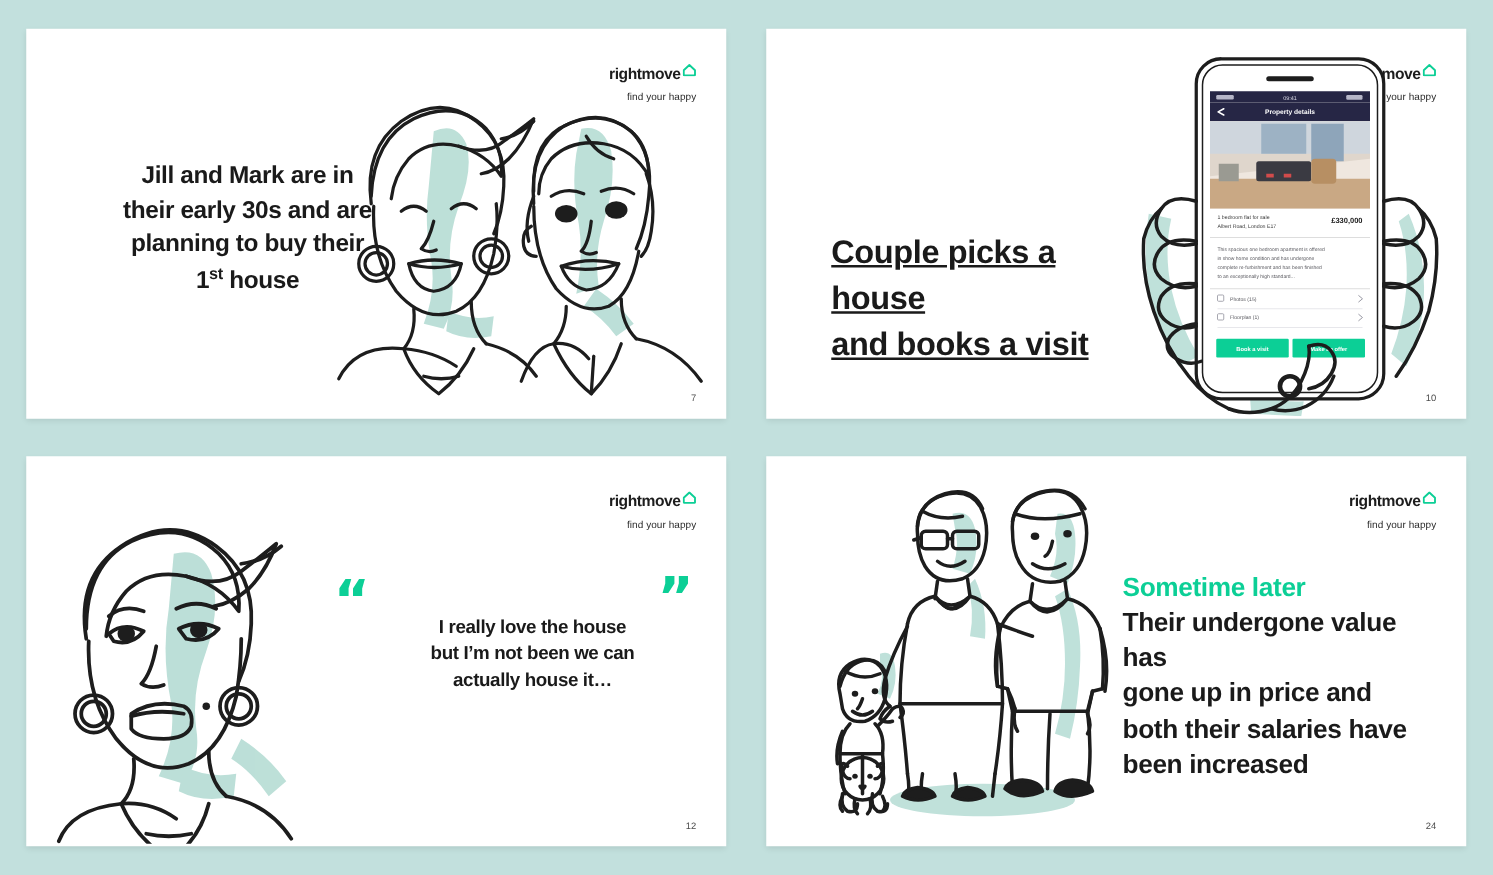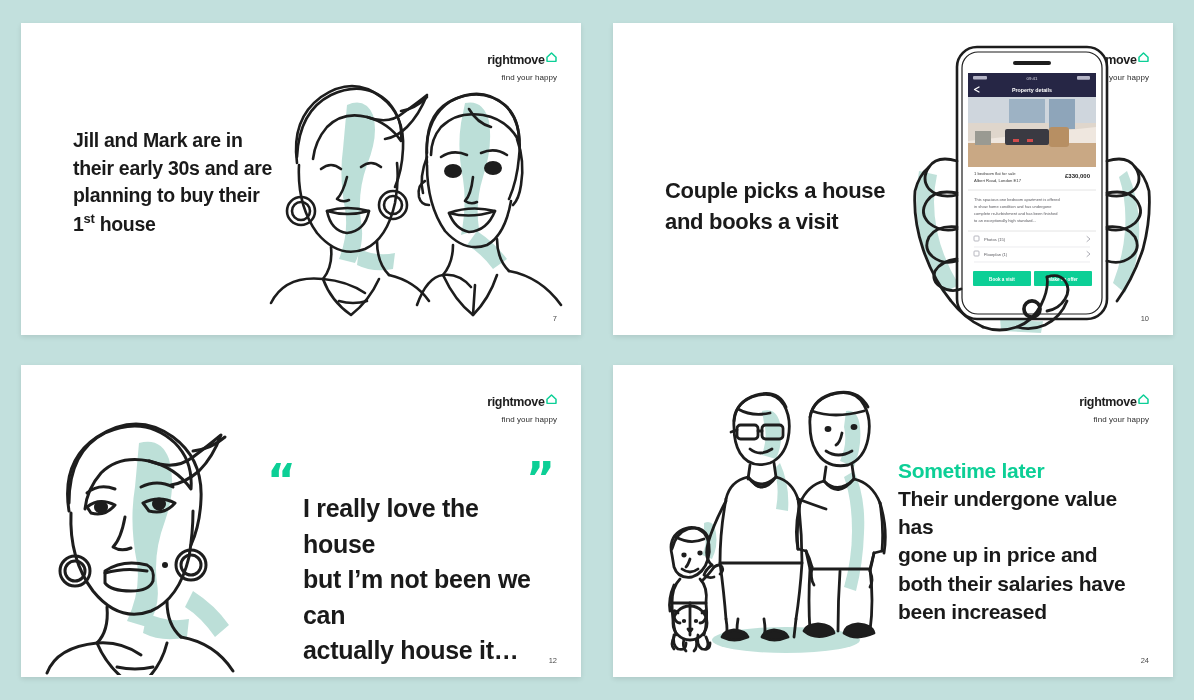--- a/index.html
+++ b/index.html
@@ -55,46 +55,47 @@
     font-size: 7.5px;
     color: #4a4a4a;
   }
   
   .headline {
     position: absolute;
     font-weight: bold;
     color: #1a1a1a;
     letter-spacing: -0.3px;
   }
-  .s1 .headline { left: 52px; top: 104px; width: 250px; font-size: 19.5px; line-height: 1.42; }
+  .s1 .headline { left: 52px; top: 104px; width: 250px; font-size: 19.5px; line-height: 1.42; text-align: center; }
   .s1 .headline sup { font-size: 13px; vertical-align: super; }
-  .s2 .headline { left: 52px; top: 152px; width: 250px; font-size: 22px; line-height: 1.42; }
+  .s2 .headline { left: 52px; top: 160px; width: 250px; font-size: 26px; line-height: 1.42; text-decoration: underline; }
   .s4 .headline { left: 285px; top: 92px; width: 245px; font-size: 21px; line-height: 1.34; }
   .s4 .kicker { color: #0ccf96; display: block; }
   
   .quote-wrap { position: absolute; left: 240px; top: 100px; width: 300px; }
   .qmark {
     position: absolute;
     font-family: "DejaVu Sans", sans-serif;
     font-weight: bold;
     color: #0ccf96;
     font-size: 44px;
     line-height: 1;
   }
   .qopen { left: 6px; top: -6px; }
   .qclose { left: 265px; top: -8px; }
   .quote-text {
     position: absolute;
     left: 42px; top: 26px;
     width: 246px;
-    font-size: 25px;
+    font-size: 15px;
     font-weight: bold;
     line-height: 1.42;
     color: #1a1a1a;
     letter-spacing: -0.3px;
+    text-align: center;
   }
   
   .art { position: absolute; }
   .s1 .art { left: 248px; top: 30px; width: 310px; height: 265px; }
   .s2 .art { left: 300px; top: 20px; width: 255px; height: 290px; }
   .s3 .art { left: 22px; top: 30px; width: 230px; height: 280px; }
   .s4 .art { left: 45px; top: 22px; width: 230px; height: 285px; }
   .art svg { width: 100%; height: 100%; display: block; }
 </style>
 </head>

